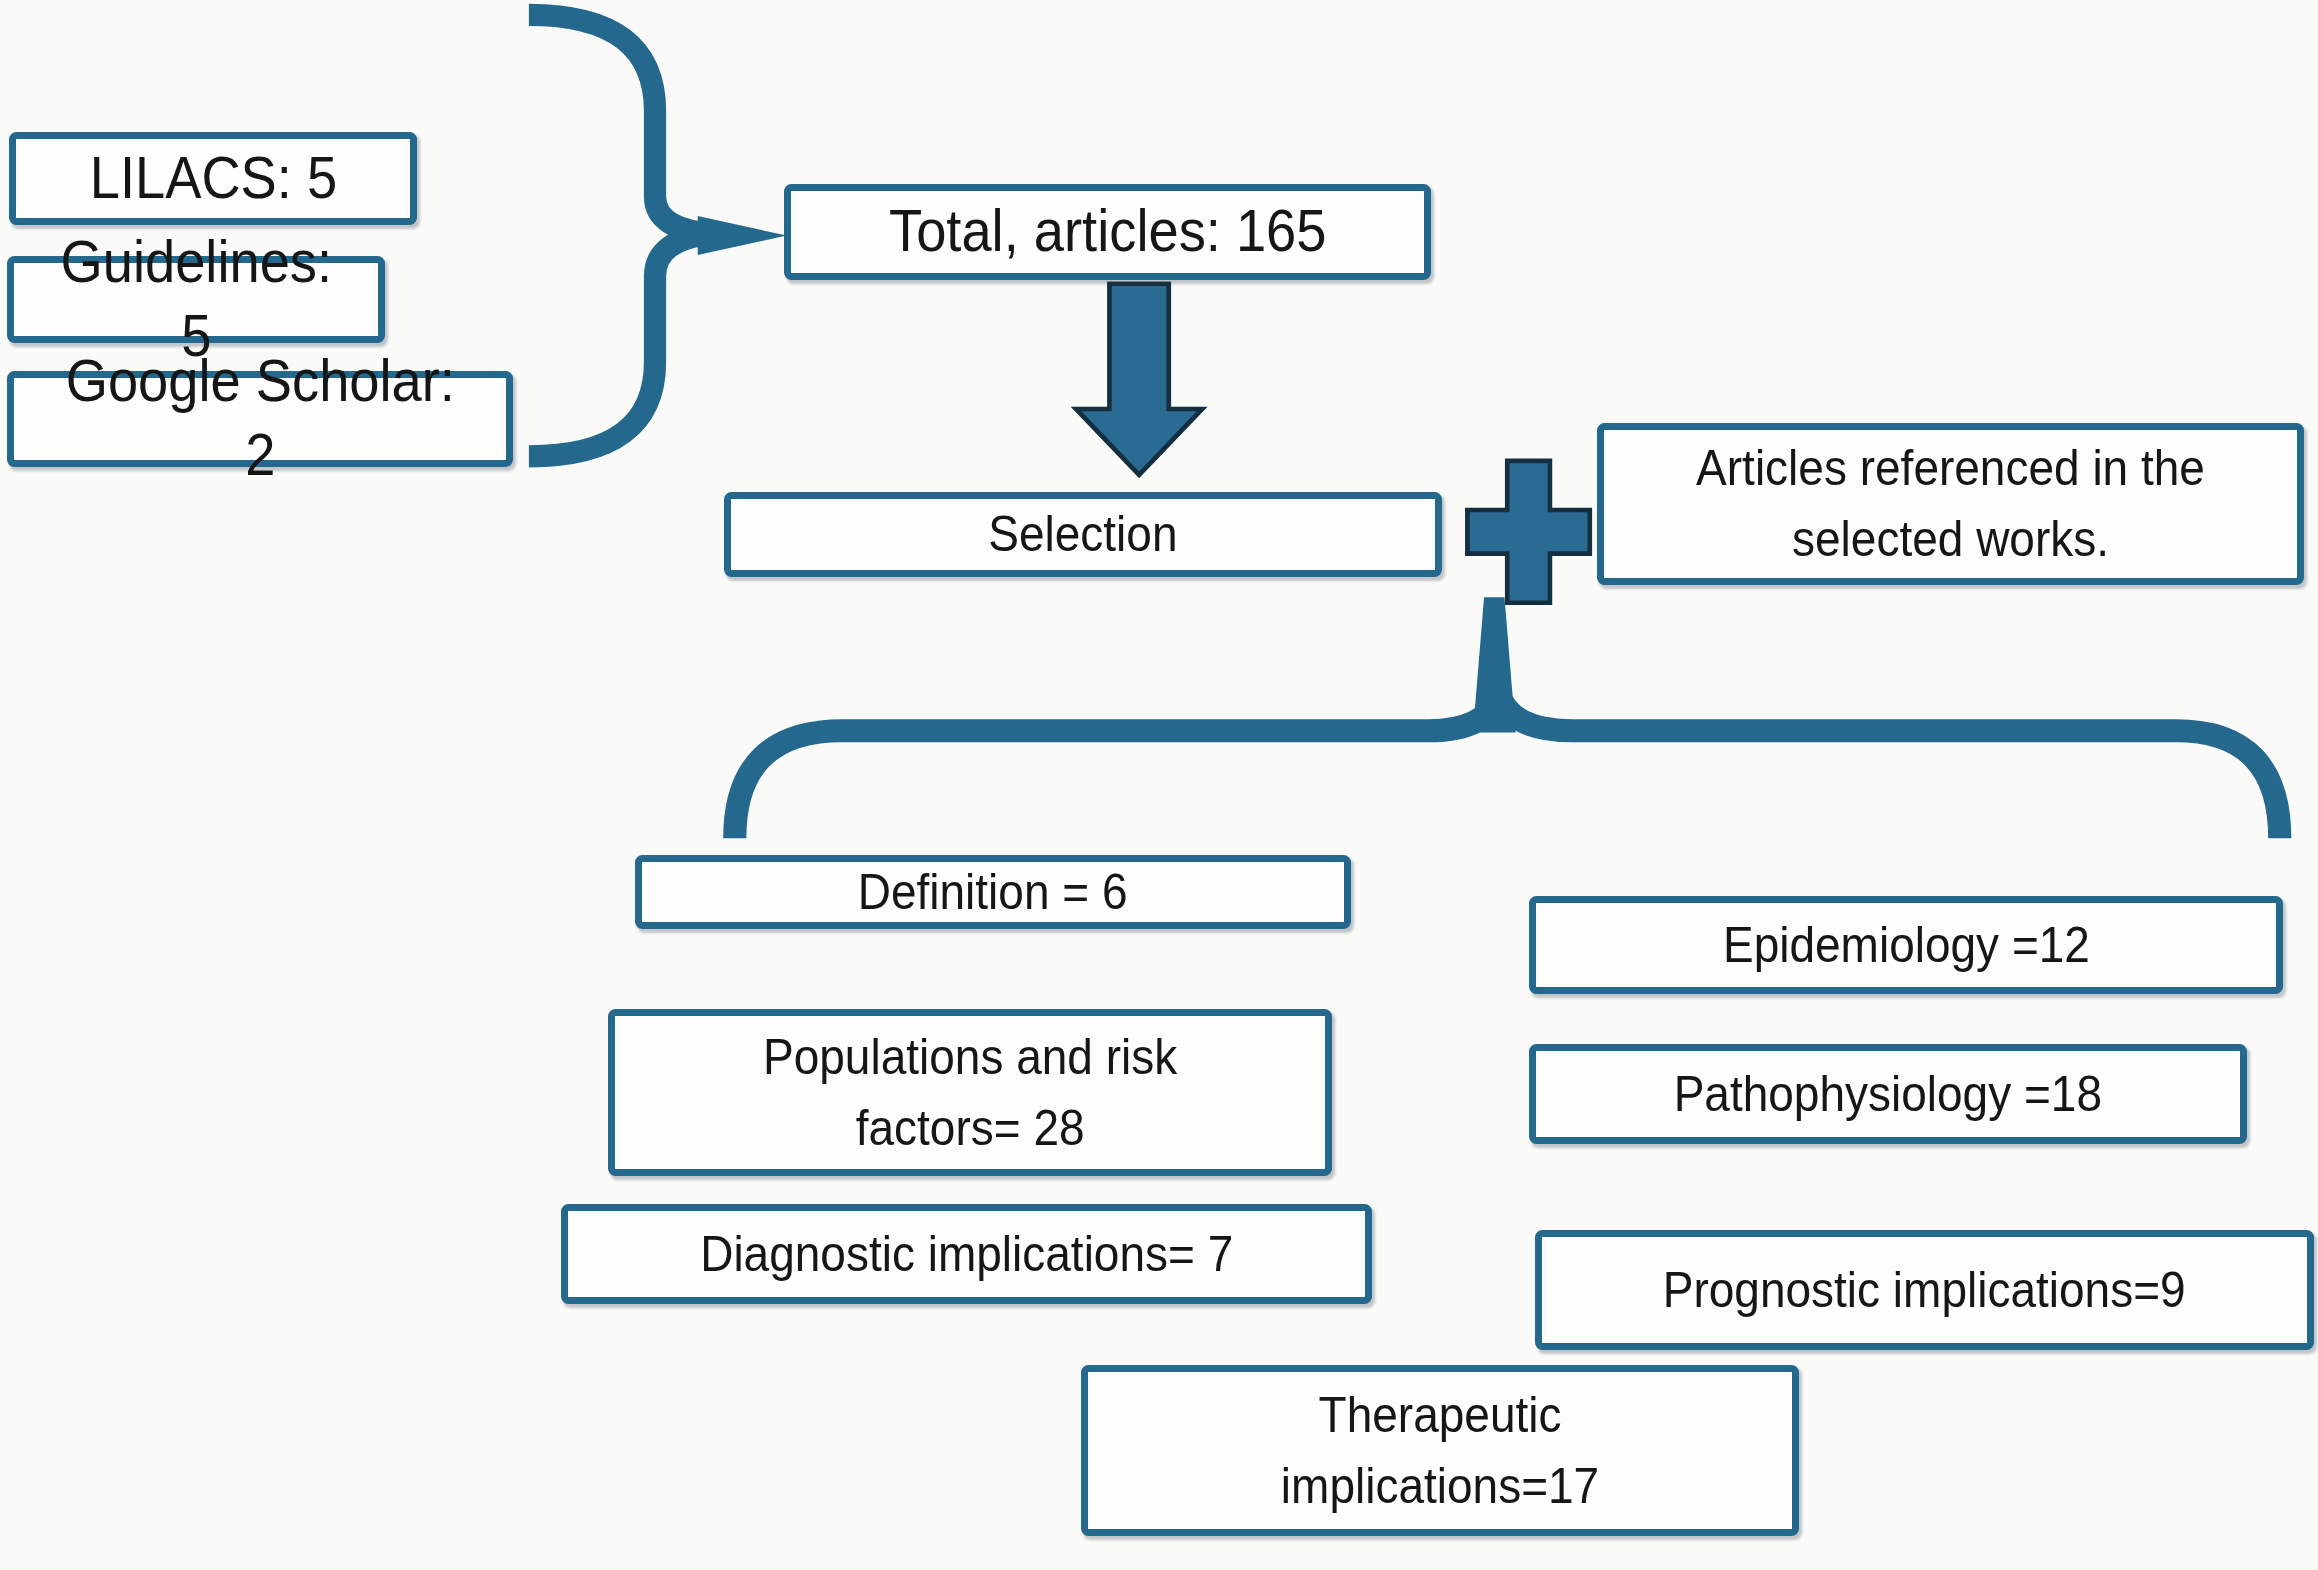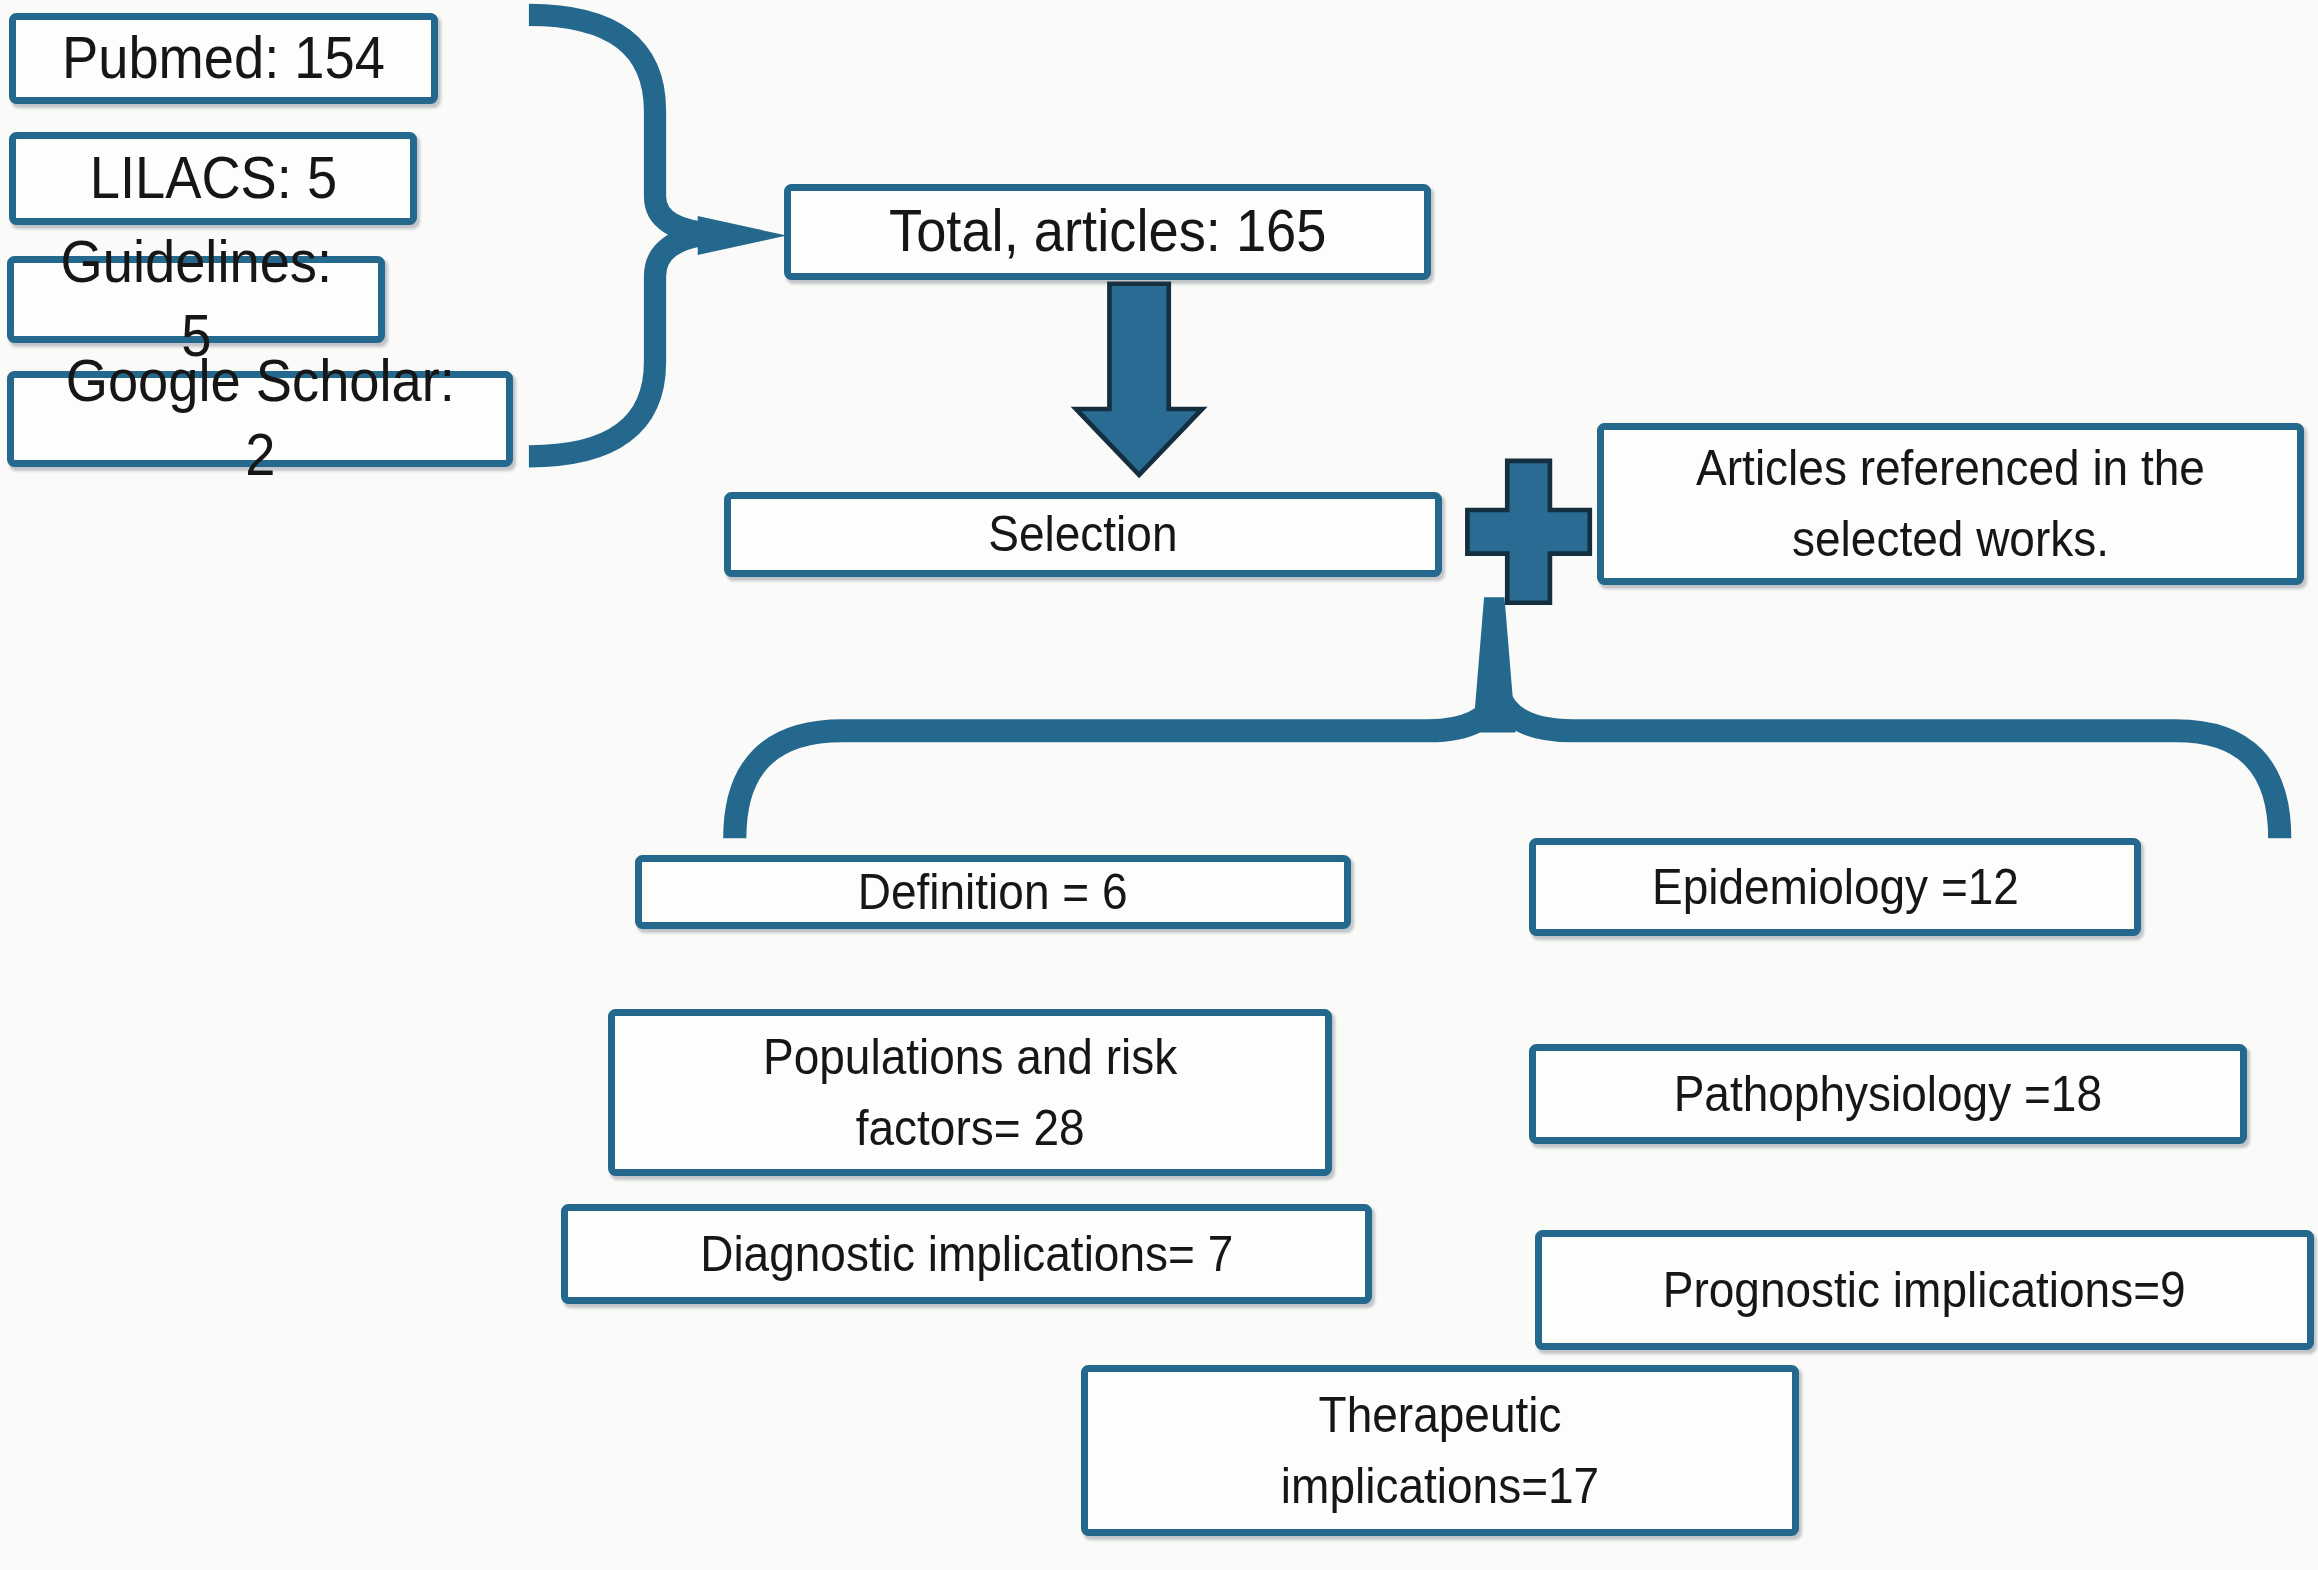--- a/index.html
+++ b/index.html
@@ -51,23 +51,20 @@
     <path class="shape-solid" d="M 1196 306 L 1260 306 L 1260 441 L 1296 441 L 1228 512 L 1160 441 L 1196 441 Z"></path>
 
     <path class="shape-solid" d="M 1625 497 L 1671 497 L 1671 550 L 1714 550 L 1714 597 L 1671 597 L 1671 650 L 1625 650 L 1625 597 L 1582 597 L 1582 550 L 1625 550 Z"></path>
 
     <polygon class="shape-fill" points="1600,644 1622,644 1634,790 1588,790"></polygon>
 
     <path class="shape-stroke" stroke-width="25" d="M 792 904 Q 792 788 908 788 L 1540 788 Q 1604 788 1616 748 Q 1628 788 1696 788 L 2346 788 Q 2458 788 2458 904"></path>
     <polygon class="shape-fill" points="1588,780 1616,740 1644,780"></polygon>
   </svg>
 
-  <div class="box box-lg" style="left:9.3px;top:13px;width:429px;height:91px">
-    <span class="lbl">Pubmed: 154</span>
-  </div>
   <div class="box box-lg" style="left:9.3px;top:132px;width:408px;height:93px">
     <span class="lbl">LILACS: 5</span>
   </div>
   <div class="box box-lg" style="left:7.4px;top:256px;width:378px;height:87px">
     <span class="lbl">Guidelines: 5</span>
   </div>
   <div class="box box-lg" style="left:7.4px;top:371px;width:506px;height:96px">
     <span class="lbl">Google Scholar: 2</span>
   </div>
 
@@ -88,21 +85,21 @@
     <span class="lbl">Definition = 6</span>
   </div>
   <div class="box box-sm" style="left:608px;top:1009px;width:724px;height:167px">
     <span class="lbl">Populations and risk
 factors= 28</span>
   </div>
   <div class="box box-sm" style="left:561px;top:1204px;width:811px;height:100px">
     <span class="lbl">Diagnostic implications= 7</span>
   </div>
 
-  <div class="box box-sm" style="left:1529px;top:838px;width:612px;height:98px">
+  <div class="box box-sm" style="left:1529px;top:896px;width:754px;height:98px">
     <span class="lbl">Epidemiology =12</span>
   </div>
   <div class="box box-sm" style="left:1529px;top:1044px;width:718px;height:100px">
     <span class="lbl">Pathophysiology =18</span>
   </div>
   <div class="box box-sm" style="left:1535px;top:1230px;width:779px;height:120px">
     <span class="lbl">Prognostic implications=9</span>
   </div>
 
   <div class="box box-sm" style="left:1081px;top:1365px;width:718px;height:171px">

